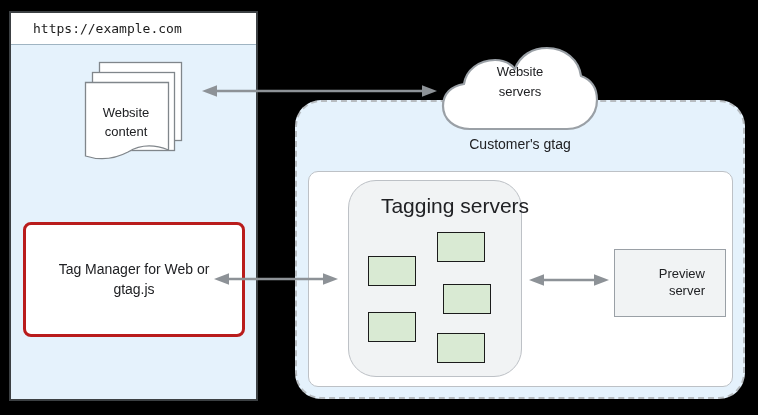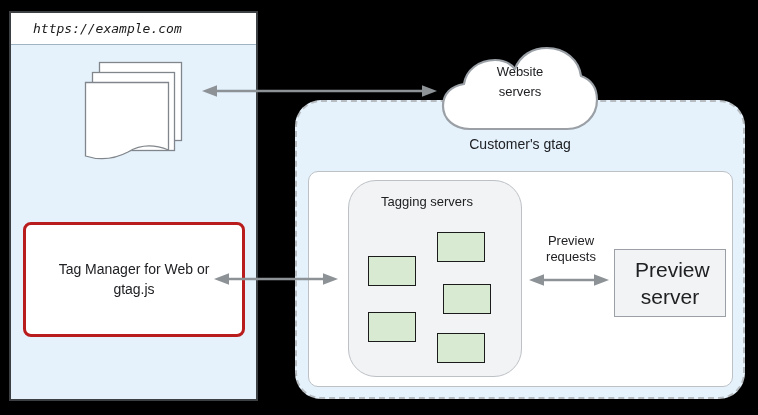--- a/index.html
+++ b/index.html
@@ -6,49 +6,49 @@
   #canvas{
     position:relative;width:758px;height:415px;background:#000;
     font-family:"Liberation Sans",sans-serif;color:#202124;overflow:hidden;
   }
   .abs{position:absolute;box-sizing:border-box;}
 
   
   .browser{left:9px;top:11px;width:249px;height:390px;border:2px solid #3c4043;background:#e5f2fc;}
   .titlebar{position:absolute;left:0;top:0;right:0;height:31px;background:#fff;
     border-bottom:1px solid #9fb4c2;display:flex;align-items:center;padding-left:22px;
-    font-family:"DejaVu Sans Mono","Liberation Mono",monospace;font-style:italic;font-size:13px;color:#1a1a1a;}
+    font-family:"DejaVu Sans Mono","Liberation Mono",monospace;font-size:13px;color:#1a1a1a;}
 
   
   .doc-label{left:86px;top:104px;width:80px;text-align:center;font-size:13px;line-height:1.45;color:#202124;}
 
   
   .tag-manager{left:23px;top:222px;width:222px;height:115px;background:#fff;border:3px solid #b91c1c;
     border-radius:8px;display:flex;align-items:center;justify-content:center;text-align:center;font-size:14px;line-height:1.4;}
   .tag-manager span{display:block;width:170px;}
 
   
   .customer-cloud{left:295px;top:100px;width:450px;height:299px;background:#e5f2fc;
     border:2px dashed #b7bcc0;border-radius:26px;}
   .customer-cloud-label{left:295px;top:136px;width:450px;text-align:center;font-size:14px;}
 
   
   .inner-box{left:308px;top:171px;width:425px;height:216px;background:#fff;border:1.5px solid #bdc1c6;border-radius:10px;}
 
   
   .tagging-box{left:348px;top:180px;width:174px;height:197px;background:#f1f3f4;border:1px solid #bdc1c6;border-radius:28px;}
-  .tagging-title{left:340px;top:194px;width:174px;text-align:center;font-size:13px;}
+  .tagging-title{left:368px;top:194px;width:174px;text-align:center;font-size:21px;}
   .srv{position:absolute;width:46px;height:28px;background:#d9ead3;border:1.5px solid #1b1b1b;}
   .srv-a{left:437px;top:232px}.srv-b{left:368px;top:256px}.srv-c{left:443px;top:284px}
   .srv-d{left:368px;top:312px}.srv-e{left:437px;top:333px}
 
   
   .preview-requests{left:531px;top:233px;width:80px;text-align:center;font-size:13px;line-height:1.25;}
   .preview-server{left:614px;top:249px;width:112px;height:68px;background:#f1f3f4;border:1px solid #9aa0a6;
-    display:flex;align-items:center;justify-content:center;text-align:center;font-size:21px;line-height:1.3;}
+    display:flex;align-items:center;justify-content:center;text-align:right;font-size:13px;line-height:1.3;}
   .preview-server span{display:block;width:70px;}
 
   
   .cloud-svg{left:440px;top:45px;width:160px;height:89px;}
   .cloud-label{left:440px;top:62px;width:160px;text-align:center;font-size:13px;line-height:1.5;}
   .cloud-label span{display:inline-block;width:80px;}
 
   .overlay{left:0;top:0;width:758px;height:415px;pointer-events:none;}
 </style>
 </head>
@@ -60,39 +60,39 @@
     <div class="titlebar">
       <span>https://example.com</span>
     </div>
   </div>
 
   <svg class="abs" style="left:83px;top:60px" width="102" height="108" viewBox="0 0 102 108">
     <rect x="16.5" y="2.5" width="82" height="78" fill="#ffffff" stroke="#80868b" stroke-width="1.3"></rect>
     <rect x="9.5" y="12.5" width="82" height="78" fill="#ffffff" stroke="#80868b" stroke-width="1.3"></rect>
     <path d="M 2.5 22.5 H 85.5 V 90 Q 63 81 45 92 Q 24 103 2.5 96 Z" fill="#ffffff" stroke="#80868b" stroke-width="1.3"></path>
   </svg>
+  <div class="abs doc-label">Website content</div>
 
   <div class="abs tag-manager">
     <span>Tag Manager for Web or gtag.js</span>
   </div>
 
   <div class="abs customer-cloud"></div>
   <div class="abs customer-cloud-label">Customer's gtag</div>
 
   <div class="abs inner-box"></div>
 
   <div class="abs tagging-box"></div>
   <div class="abs tagging-title">Tagging servers</div>
   <div class="srv srv-a"></div>
   <div class="srv srv-b"></div>
   <div class="srv srv-c"></div>
   <div class="srv srv-d"></div>
   <div class="srv srv-e"></div>
 
-  <div class="abs preview-requests">Preview requests</div>
   <div class="abs preview-server">
     <span>Preview server</span>
   </div>
 
   <svg class="abs cloud-svg" viewBox="0 0 160 89">
     <path d="M 30 84
              C 14 84, 3 74, 3 61
              C 3 49, 11 41, 24 39
              C 26 25, 39 15, 55 15
              C 63 15, 70 18, 75 24

